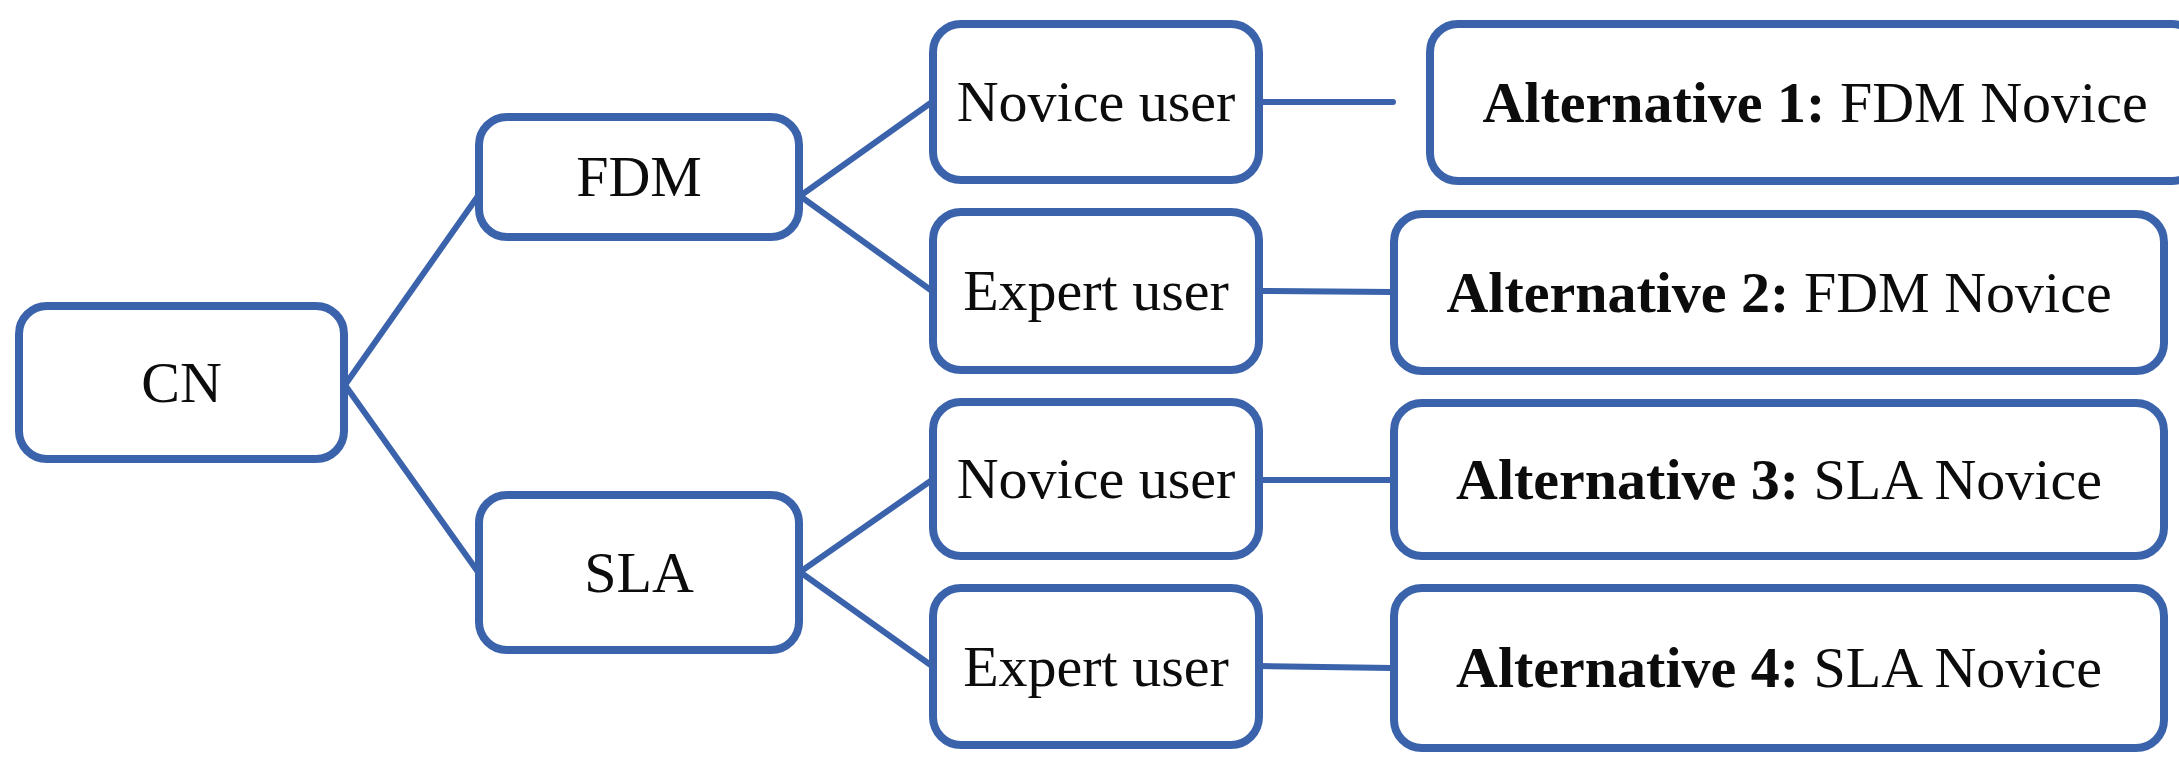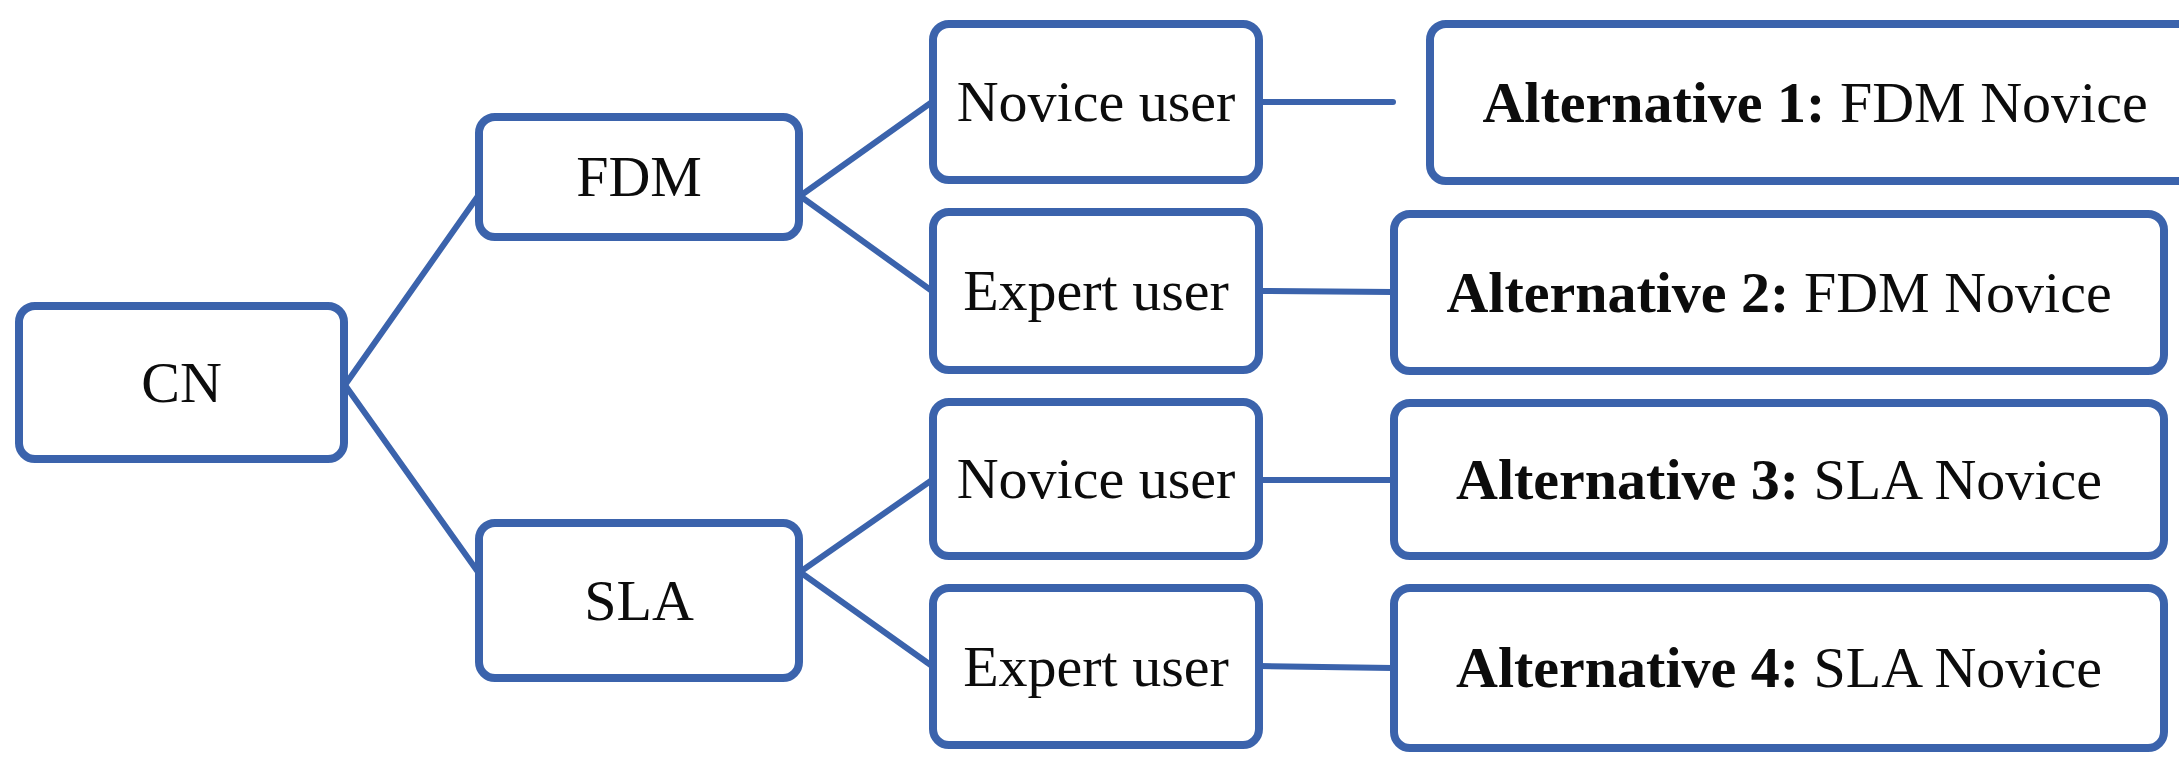--- a/index.html
+++ b/index.html
@@ -20,36 +20,36 @@
     left: 0;
     top: 0;
     width: 2179px;
     height: 770px;
   }
   .node {
     position: absolute;
     box-sizing: border-box;
     background: #ffffff;
     border: 8px solid #3B63AC;
-    border-radius: 20px;
+    border-radius: 32px;
     display: flex;
     align-items: center;
     justify-content: center;
     font-size: 58px;
     line-height: 1;
     color: #0c0c0c;
     white-space: nowrap;
   }
   .alt-prefix {
     font-weight: bold;
   }
   
   .n-cn  { left: 15px;   top: 302px; width: 333px; height: 161px; text-align: right; }
   .n-fdm { left: 475px;  top: 113px; width: 328px; height: 128px; }
-  .n-sla { left: 475px;  top: 491px; width: 328px; height: 163px; margin-top: 28px; }
+  .n-sla { left: 475px;  top: 491px; width: 328px; height: 163px; }
   .n-u1  { left: 929px;  top: 20px;  width: 334px; height: 164px; }
   .n-u2  { left: 929px;  top: 208px; width: 334px; height: 166px; }
   .n-u3  { left: 929px;  top: 398px; width: 334px; height: 162px; }
   .n-u4  { left: 929px;  top: 584px; width: 334px; height: 165px; }
   .n-a1  { left: 1390px; top: 20px;  width: 778px; height: 165px; margin-left: 36px; }
   .n-a2  { left: 1390px; top: 210px; width: 778px; height: 165px; }
   .n-a3  { left: 1390px; top: 399px; width: 778px; height: 161px; justify-content: center; }
   .n-a4  { left: 1390px; top: 584px; width: 778px; height: 168px; }
 </style>
 </head>

